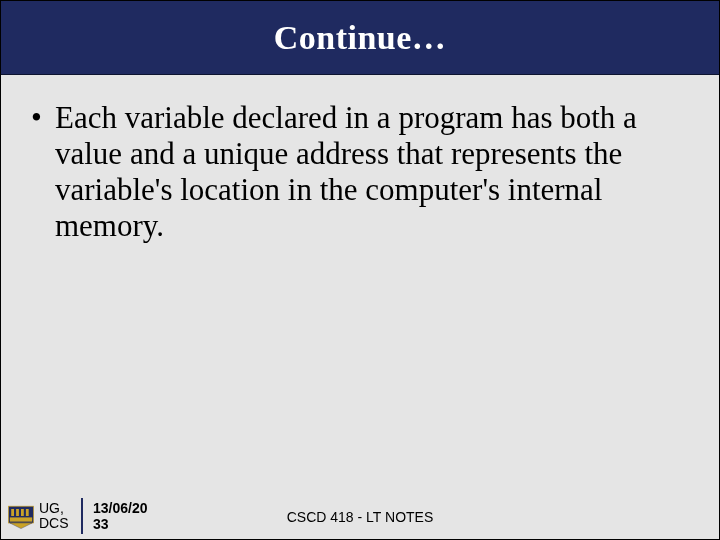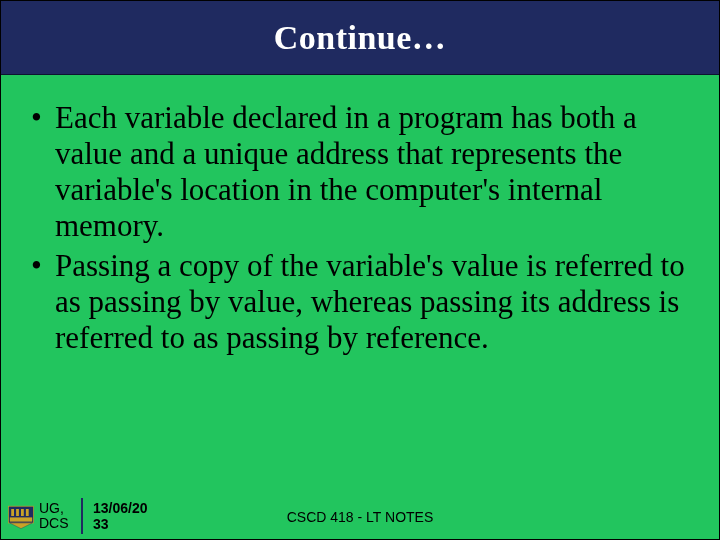--- a/index.html
+++ b/index.html
@@ -2,21 +2,21 @@
 <html><head>
 <meta charset="utf-8">
 <style>
   * { margin: 0; padding: 0; box-sizing: border-box; }
   html, body { width: 720px; height: 540px; overflow: hidden; font-family: "Times New Roman", Times, serif; background: #fff; }
   .slide {
     width: 720px;
     height: 540px;
     position: relative;
     border: 1px solid #000;
-    background: #22c55e;
+    background: #e5e5e5;
   }
   .title-bar {
     background: #1f2a60;
     height: 74px;
     display: flex;
     align-items: center;
     justify-content: center;
     border-bottom: 1px solid #0d1430;
   }
   .title-bar h1 {
@@ -98,21 +98,20 @@
 
 <div class="slide">
 
   <div class="title-bar">
     <h1>Continue…</h1>
   </div>
 
   <div class="body">
     <ul class="bullets">
       <li>Each variable declared in a program has both a value and a unique address that represents the variable's location in the computer's internal memory.</li>
-      <li>Passing a copy of the variable's value is referred to as passing by value, whereas passing its address is referred to as passing by reference.</li>
     </ul>
   </div>
 
   <div class="footer">
     <svg class="logo" viewBox="0 0 40 40">
       <rect x="2" y="6" width="36" height="24" fill="#1f2a60" stroke="#c9a227" stroke-width="1"></rect>
       <rect x="6" y="10" width="4" height="10" fill="#c9a227"></rect>
       <rect x="13" y="10" width="4" height="10" fill="#c9a227"></rect>
       <rect x="20" y="10" width="4" height="10" fill="#c9a227"></rect>
       <rect x="27" y="10" width="4" height="10" fill="#c9a227"></rect>

